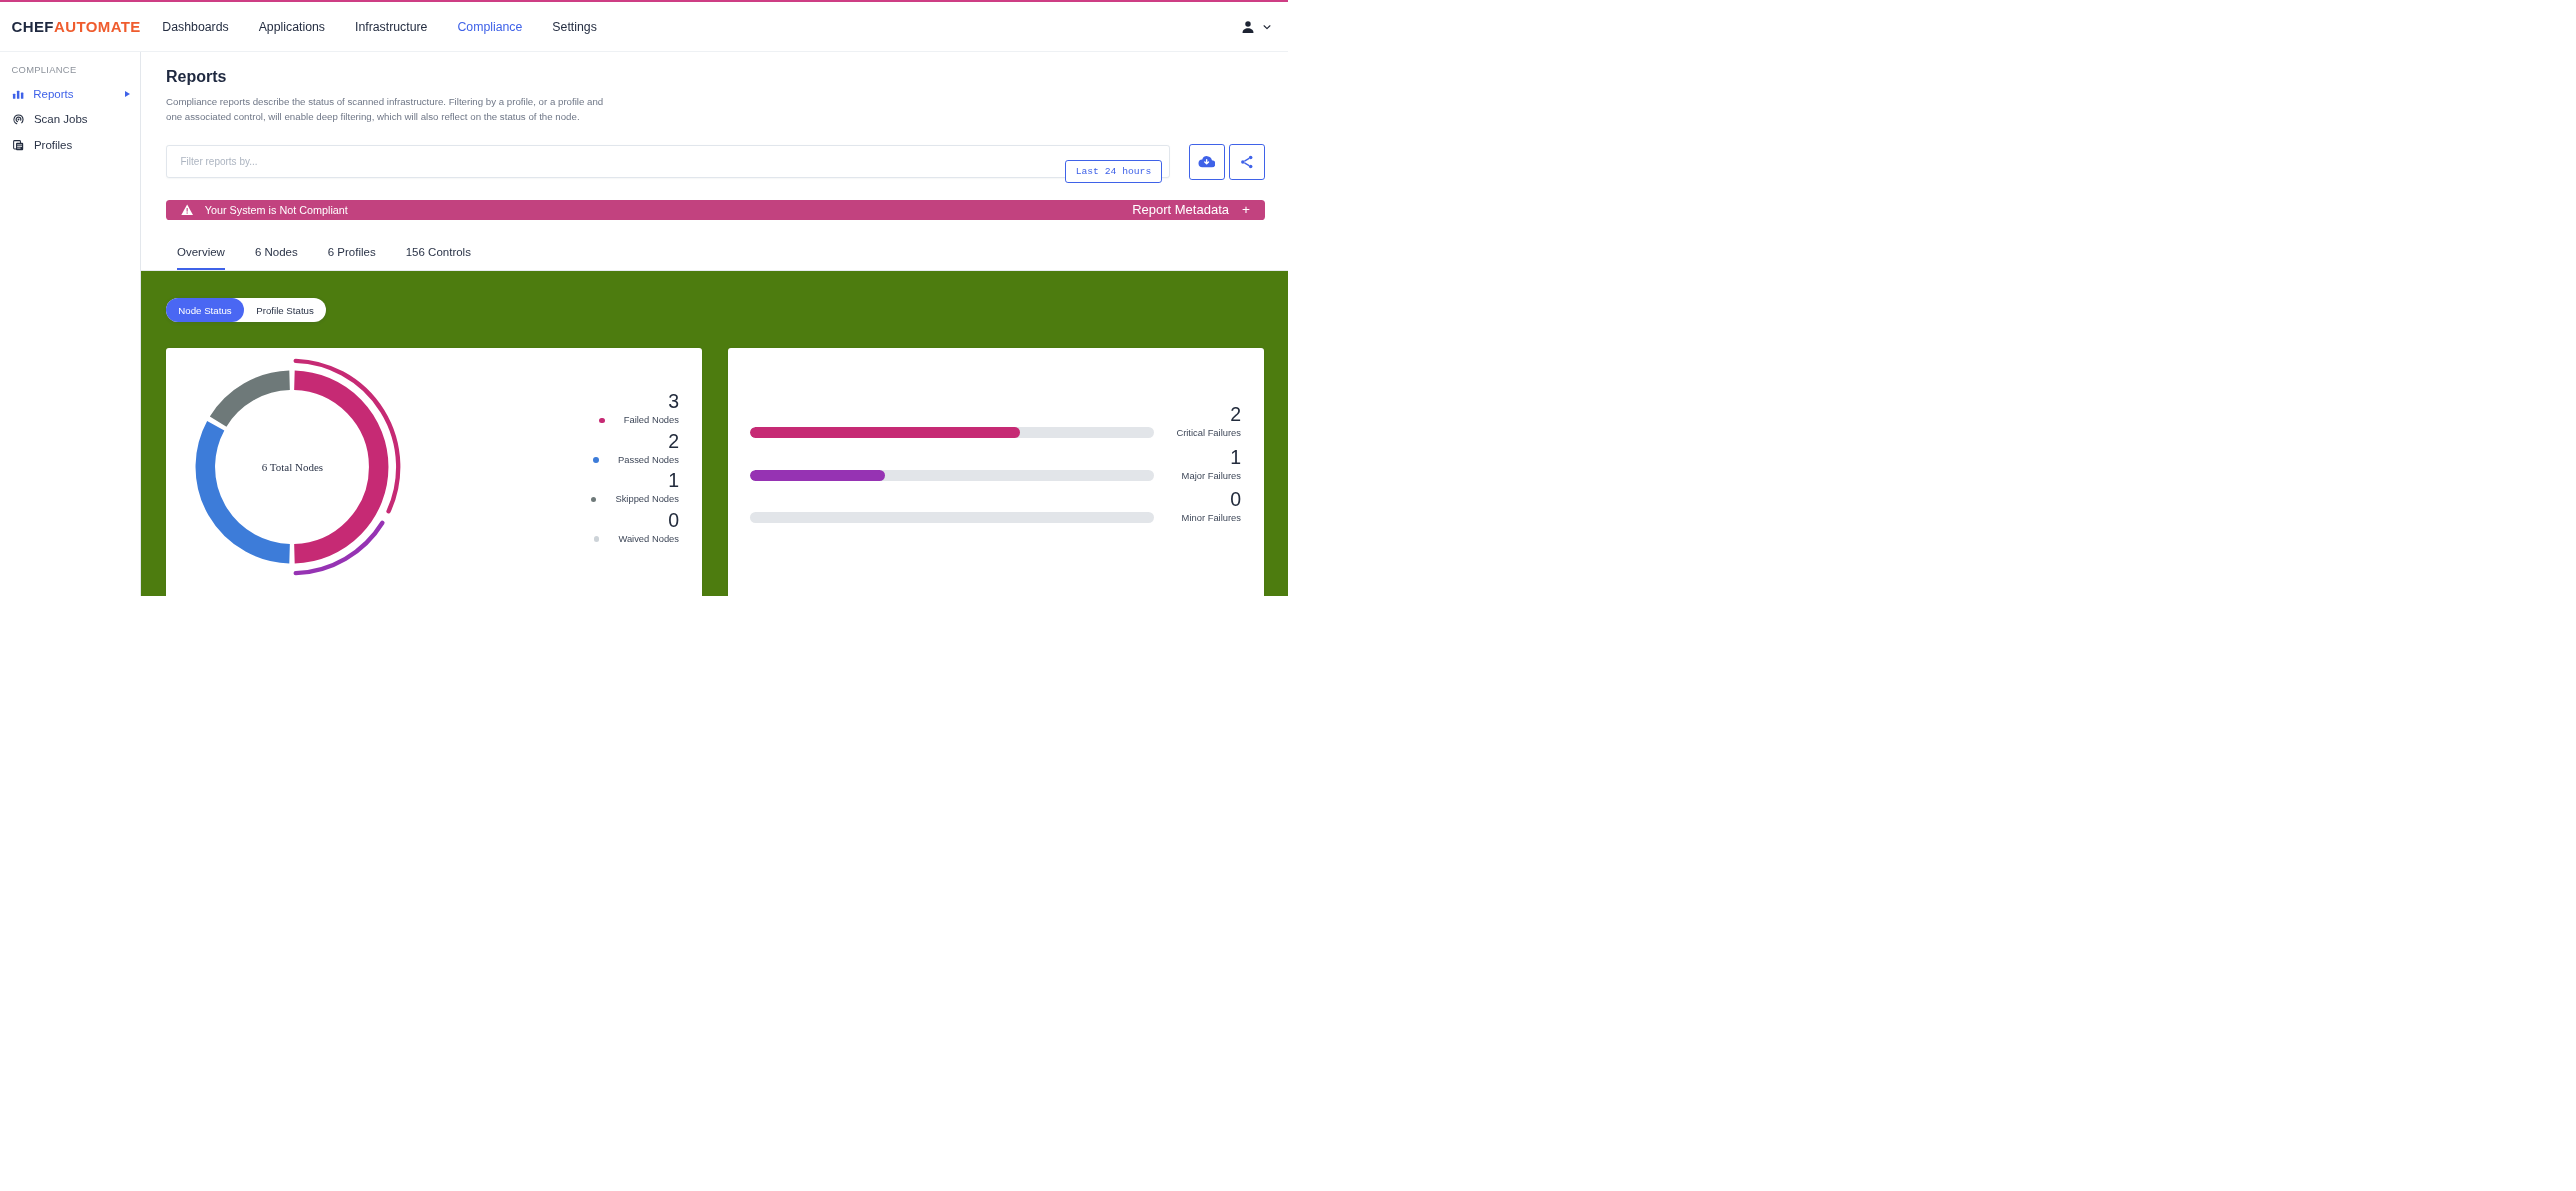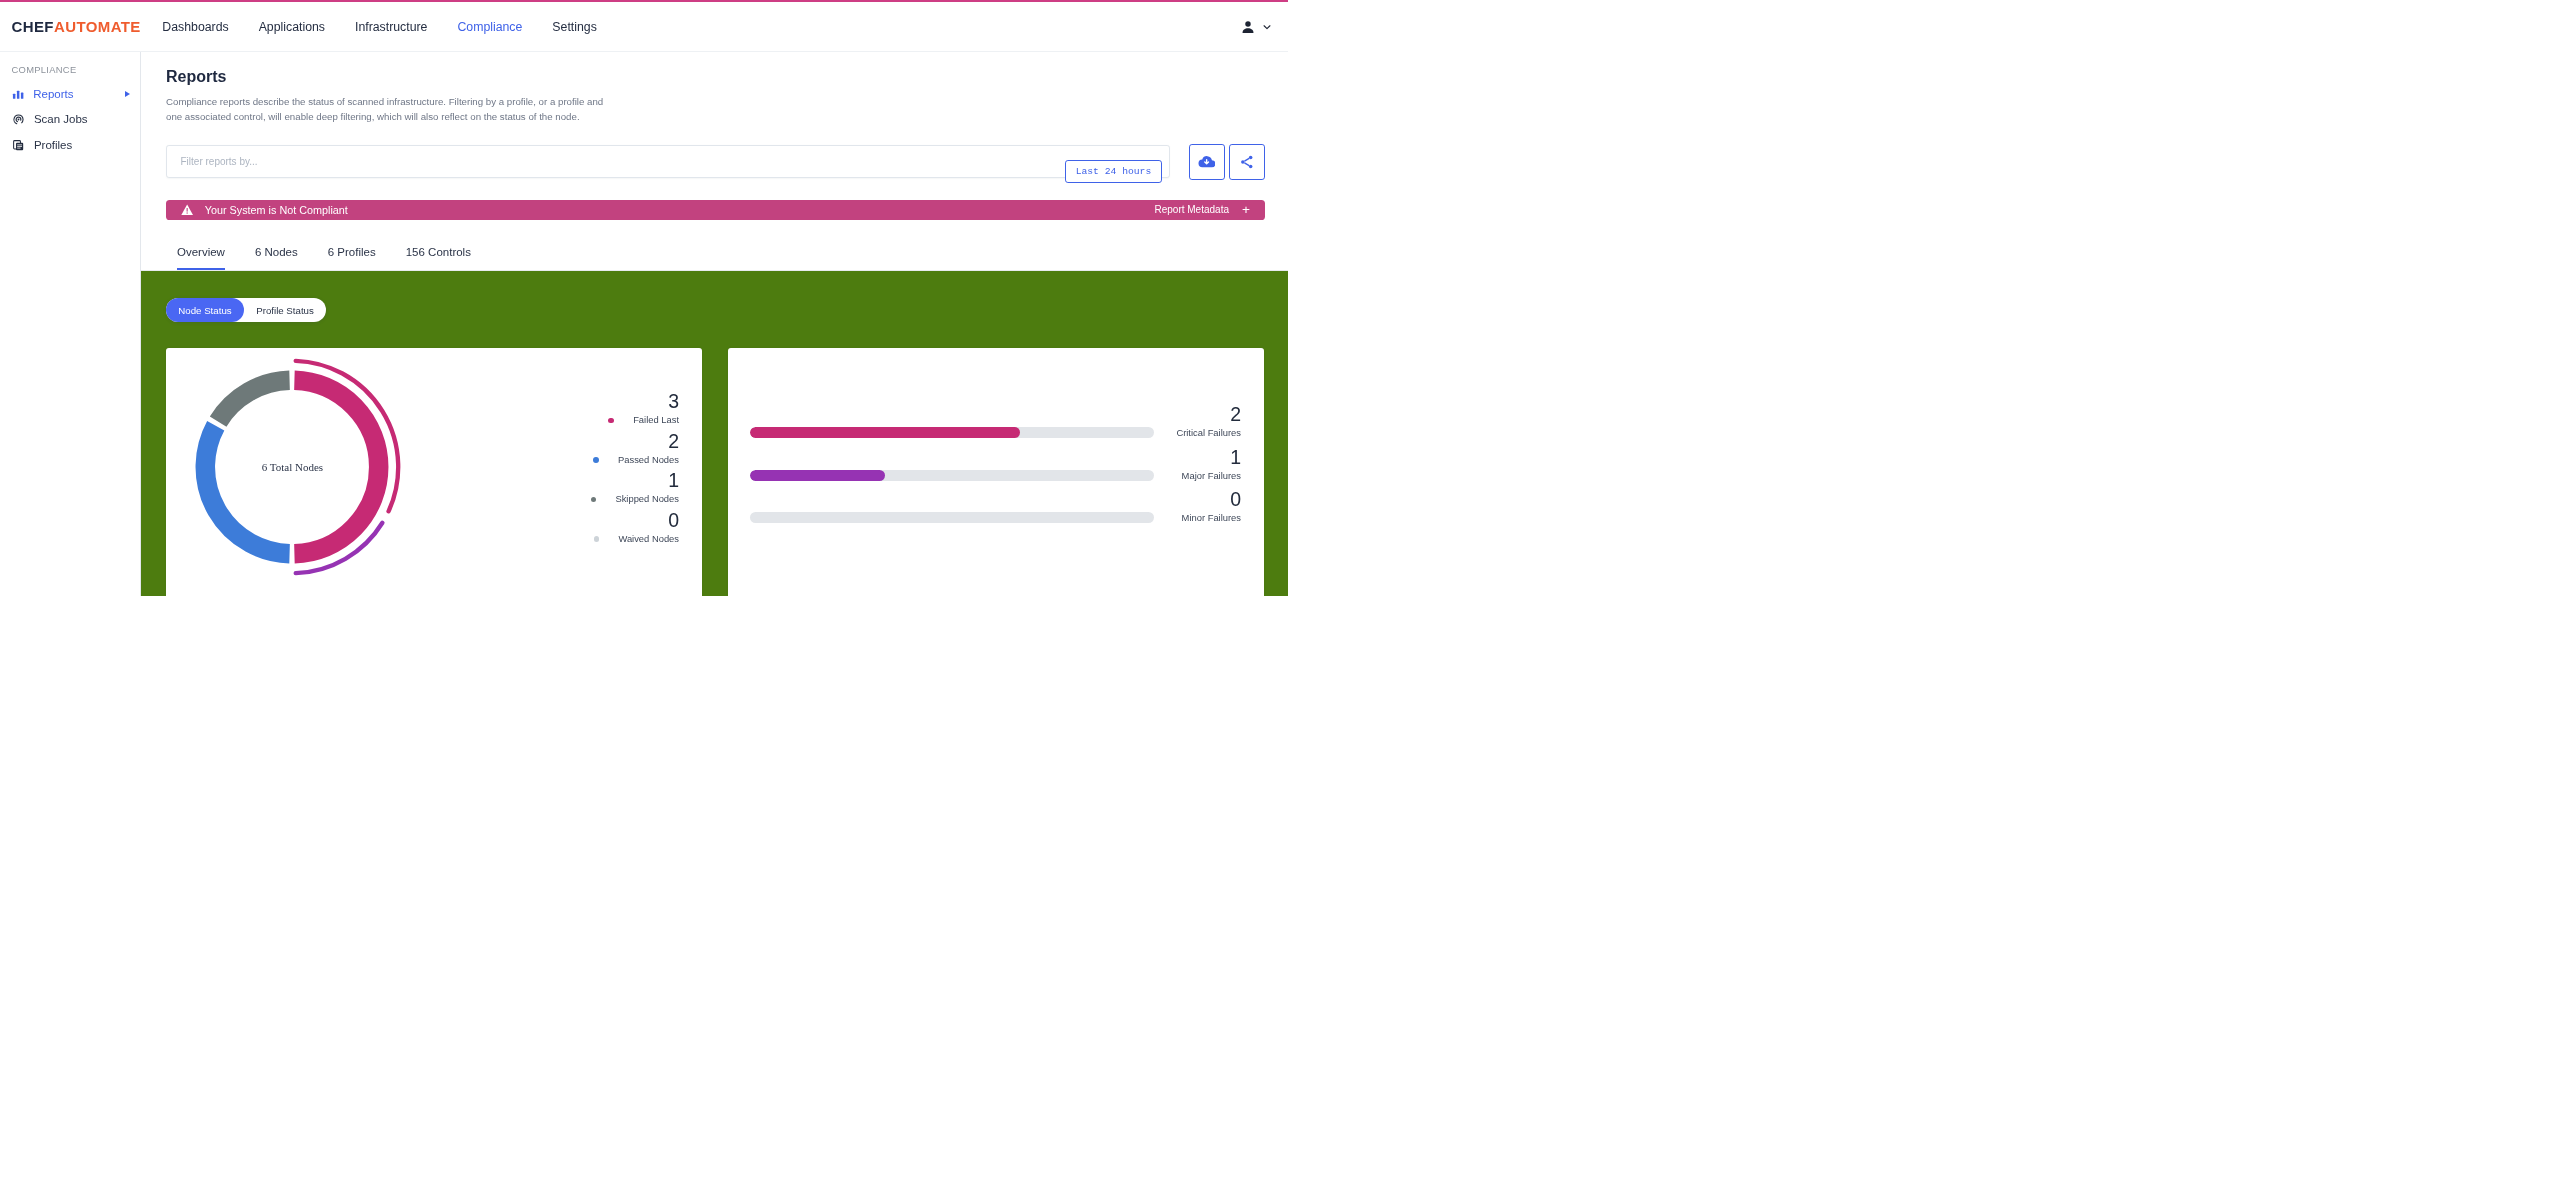--- a/index.html
+++ b/index.html
@@ -54,21 +54,21 @@
   .range-btn { border:0.7px solid #3F62E8; color:#3F62E8; background:#fff; border-radius:2.9px; font-size:9.7px; padding:5px 10px; font-family:Liberation Mono, monospace; cursor:pointer; white-space:nowrap;margin-top:19px; }
   .icon-btn { width:36px; height:36px; flex:none; border:0.7px solid #3F62E8; background:#fff; border-radius:2.9px; display:flex; align-items:center; justify-content:center; cursor:pointer; }
   .icon-btn.dl { margin-left:19px; }
   .icon-btn.sh { margin-left:4.3px; }
   
   .noncompliant-banner {
     margin:20px 23px 0 25px; height:20px; background:#C2427F; border-radius:3.6px;
     color:#fff; display:flex; align-items:center; padding:0 15px; gap:11.5px; font-size:10.8px;
   }
   .banner-right { margin-left:auto; display:flex; align-items:center; gap:13px; cursor:pointer; }
-  .metadata-label { font-size:10px; }
+  .metadata-label { font-size:13px; }
   .plus-glyph { font-size:13.7px; line-height:1; }
   
   .tabs { padding:26px 0 0 36px; border-bottom:0.7px solid #e7eaee; display:flex; gap:30px; background:#fff; }
   .tab { font-size:11.5px; color:#2b3448; padding-bottom:10px; cursor:pointer; border-bottom:2.9px solid transparent; }
   .tab.active { border-bottom-color:#3F62E8; }
   
   .content { background:#4d7c0f; min-height:310px; padding:27.4px 23px 29px 25px; }
   .toggle { display:inline-flex; background:#fff; border-radius:12.3px; height:24px; box-shadow:0 0.7px 3.6px rgba(46,58,77,.20); }
   .toggle-opt { display:flex; align-items:center; padding:0 12.3px; font-size:9.7px; color:#2b3448; cursor:pointer; border-radius:12.3px; }
   .toggle-opt.active { background:#4A67F3; color:#fff; }
@@ -227,21 +227,21 @@
                 <path d="M 160.13022601526765 8.089548428192927 A 147 147 0 0 1 288.586415959114 216.34875280882721" stroke="#C62A74" stroke-width="6" fill="none" stroke-linecap="round"></path>
                 <path d="M 280.114150848239 232.17155730918034 A 147 147 0 0 1 160.13022601526765 301.9104515718071" stroke="#9633B3" stroke-width="6" fill="none" stroke-linecap="round"></path>
               </svg>
             <div class="donut-center">6 Total Nodes</div>
           </div>
           <div class="legend">
             <div class="legend-item">
               <div class="legend-num">3</div>
               <div class="legend-row">
                   <span class="legend-dot" style="background: rgb(198, 42, 116);"></span>
-                  <span class="legend-label">Failed Last</span>
+                  <span class="legend-label">Failed Nodes</span>
                 </div>
             </div>
             <div class="legend-item">
               <div class="legend-num">2</div>
               <div class="legend-row">
                   <span class="legend-dot" style="background: rgb(61, 124, 217);"></span>
                   <span class="legend-label">Passed Nodes</span>
                 </div>
             </div>
             <div class="legend-item">

